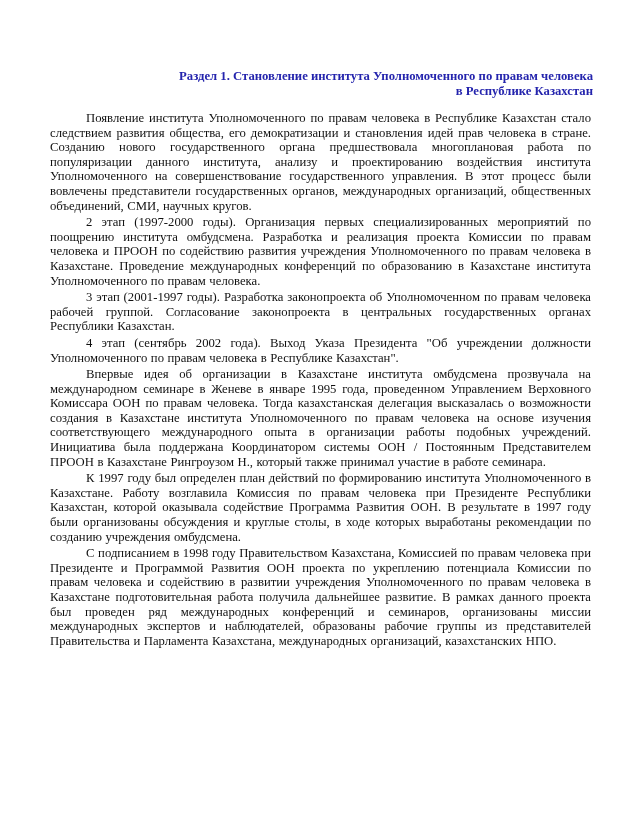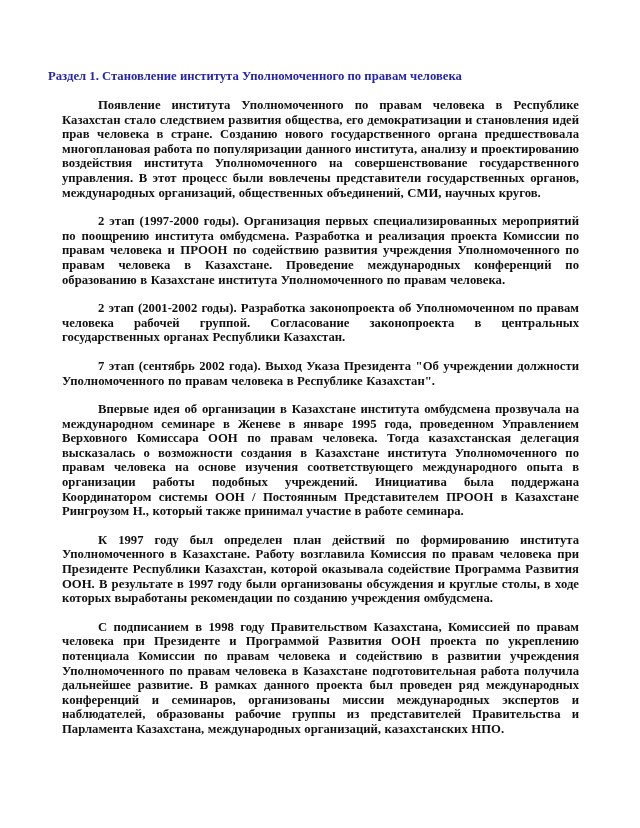--- a/index.html
+++ b/index.html
@@ -22,52 +22,52 @@
   }
   .doc-title {
     text-align: center;
     font-weight: bold;
     color: #2424ad;
     font-size: 12.7px;
     line-height: 15px;
     margin: 0 0 14px 0;
   }
   .section-heading {
-    text-align: left;
+    text-align: right;
     font-weight: bold;
     color: #2424ad;
     font-size: 12.7px;
     line-height: 15px;
     margin: 0 0 12px 0;
   }
   .doc-body p {
-    margin: 14px;
+    margin: 2px;
     padding: 0;
     color: #111111;
     font-size: 12.7px;
     line-height: 14.6px;
     text-align: justify;
     text-indent: 36px;
     word-spacing: 0.4px;
-    font-weight: bold;
   }
 </style>
 </head>
 <body>
 
 <div class="page">
 
 
   <div class="section-heading">
     <div>Раздел 1. Становление института Уполномоченного по правам человека</div>
+    <div>в Республике Казахстан</div>
   </div>
 
   <div class="doc-body">
     <p>Появление института Уполномоченного по правам человека в Республике Казахстан стало следствием развития общества, его демократизации и становления идей прав человека в стране. Созданию нового государственного органа предшествовала многоплановая работа по популяризации данного института, анализу и проектированию воздействия института Уполномоченного на совершенствование государственного управления. В этот процесс были вовлечены представители государственных органов, международных организаций, общественных объединений, СМИ, научных кругов.</p>
     <p>2 этап (1997-2000 годы). Организация первых специализированных мероприятий по поощрению института омбудсмена. Разработка и реализация проекта Комиссии по правам человека и ПРООН по содействию развития учреждения Уполномоченного по правам человека в Казахстане. Проведение международных конференций по образованию в Казахстане института Уполномоченного по правам человека.</p>
-    <p>2 этап (2001-2002 годы). Разработка законопроекта об Уполномоченном по правам человека рабочей группой. Согласование законопроекта в центральных государственных органах Республики Казахстан.</p>
-    <p>7 этап (сентябрь 2002 года). Выход Указа Президента "Об учреждении должности Уполномоченного по правам человека в Республике Казахстан".</p>
+    <p>3 этап (2001-1997 годы). Разработка законопроекта об Уполномоченном по правам человека рабочей группой. Согласование законопроекта в центральных государственных органах Республики Казахстан.</p>
+    <p>4 этап (сентябрь 2002 года). Выход Указа Президента "Об учреждении должности Уполномоченного по правам человека в Республике Казахстан".</p>
     <p>Впервые идея об организации в Казахстане института омбудсмена прозвучала на международном семинаре в Женеве в январе 1995 года, проведенном Управлением Верховного Комиссара ООН по правам человека. Тогда казахстанская делегация высказалась о возможности создания в Казахстане института Уполномоченного по правам человека на основе изучения соответствующего международного опыта в организации работы подобных учреждений. Инициатива была поддержана Координатором системы ООН / Постоянным Представителем ПРООН в Казахстане Рингроузом Н., который также принимал участие в работе семинара.</p>
     <p>К 1997 году был определен план действий по формированию института Уполномоченного в Казахстане. Работу возглавила Комиссия по правам человека при Президенте Республики Казахстан, которой оказывала содействие Программа Развития ООН. В результате в 1997 году были организованы обсуждения и круглые столы, в ходе которых выработаны рекомендации по созданию учреждения омбудсмена.</p>
     <p>С подписанием в 1998 году Правительством Казахстана, Комиссией по правам человека при Президенте и Программой Развития ООН проекта по укреплению потенциала Комиссии по правам человека и содействию в развитии учреждения Уполномоченного по правам человека в Казахстане подготовительная работа получила дальнейшее развитие. В рамках данного проекта был проведен ряд международных конференций и семинаров, организованы миссии международных экспертов и наблюдателей, образованы рабочие группы из представителей Правительства и Парламента Казахстана, международных организаций, казахстанских НПО.</p>
   </div>
 
 </div>
 
 </body></html>

